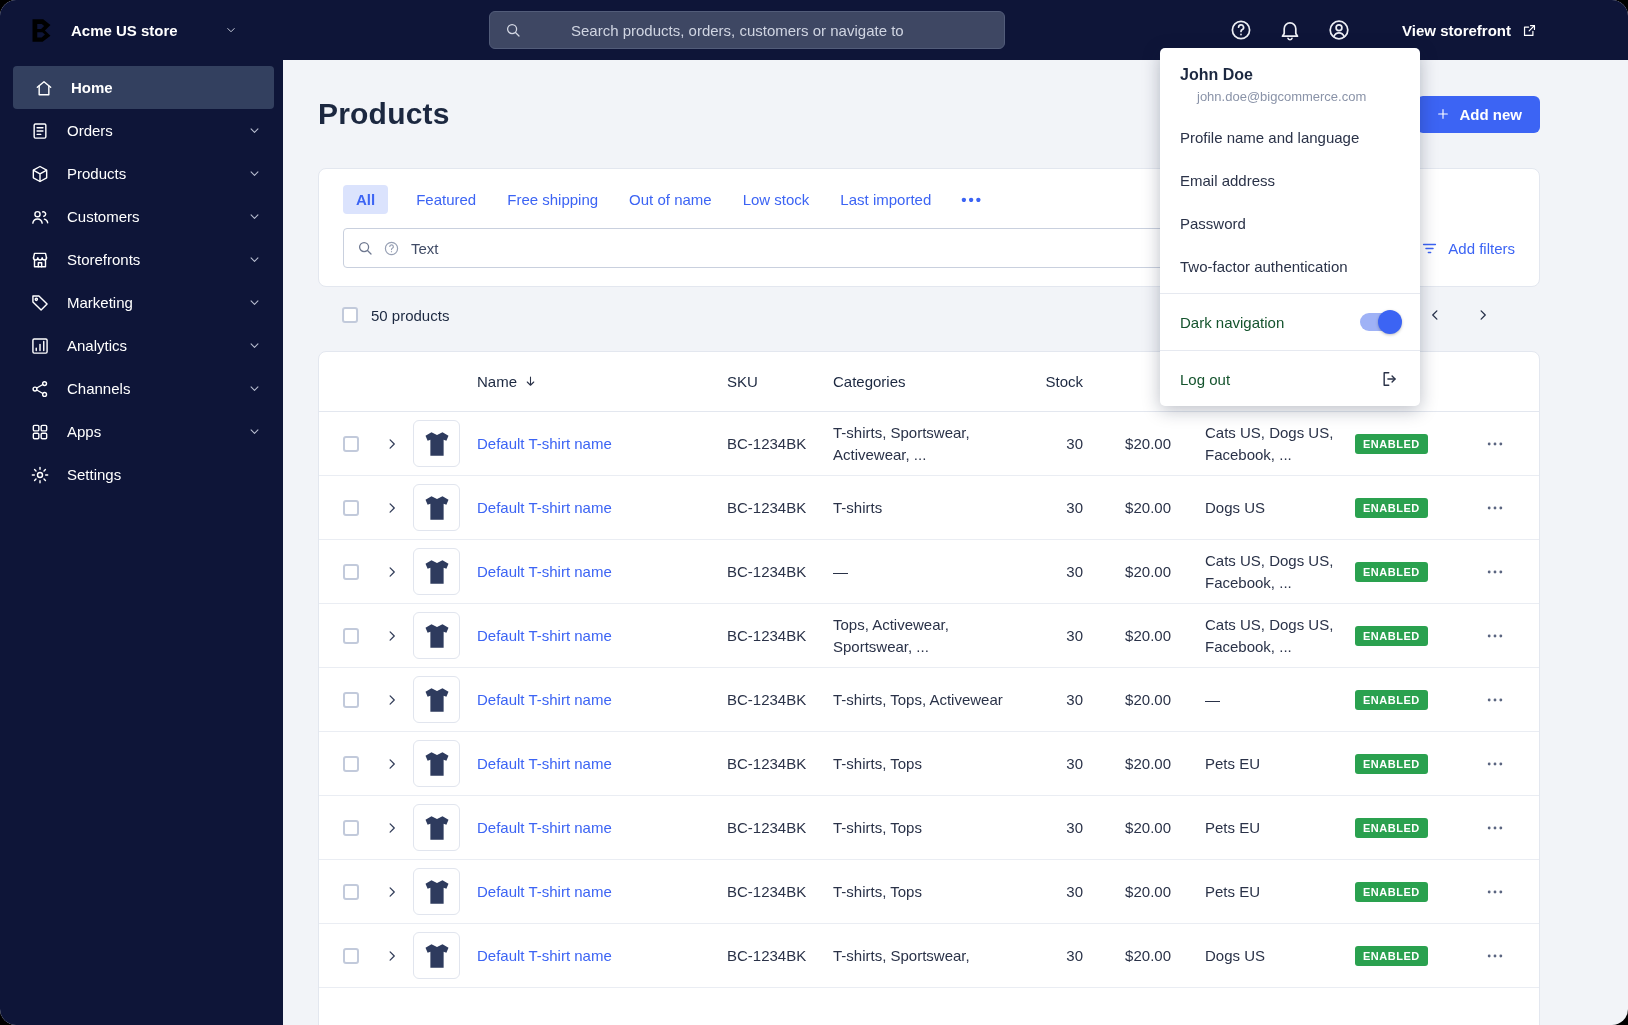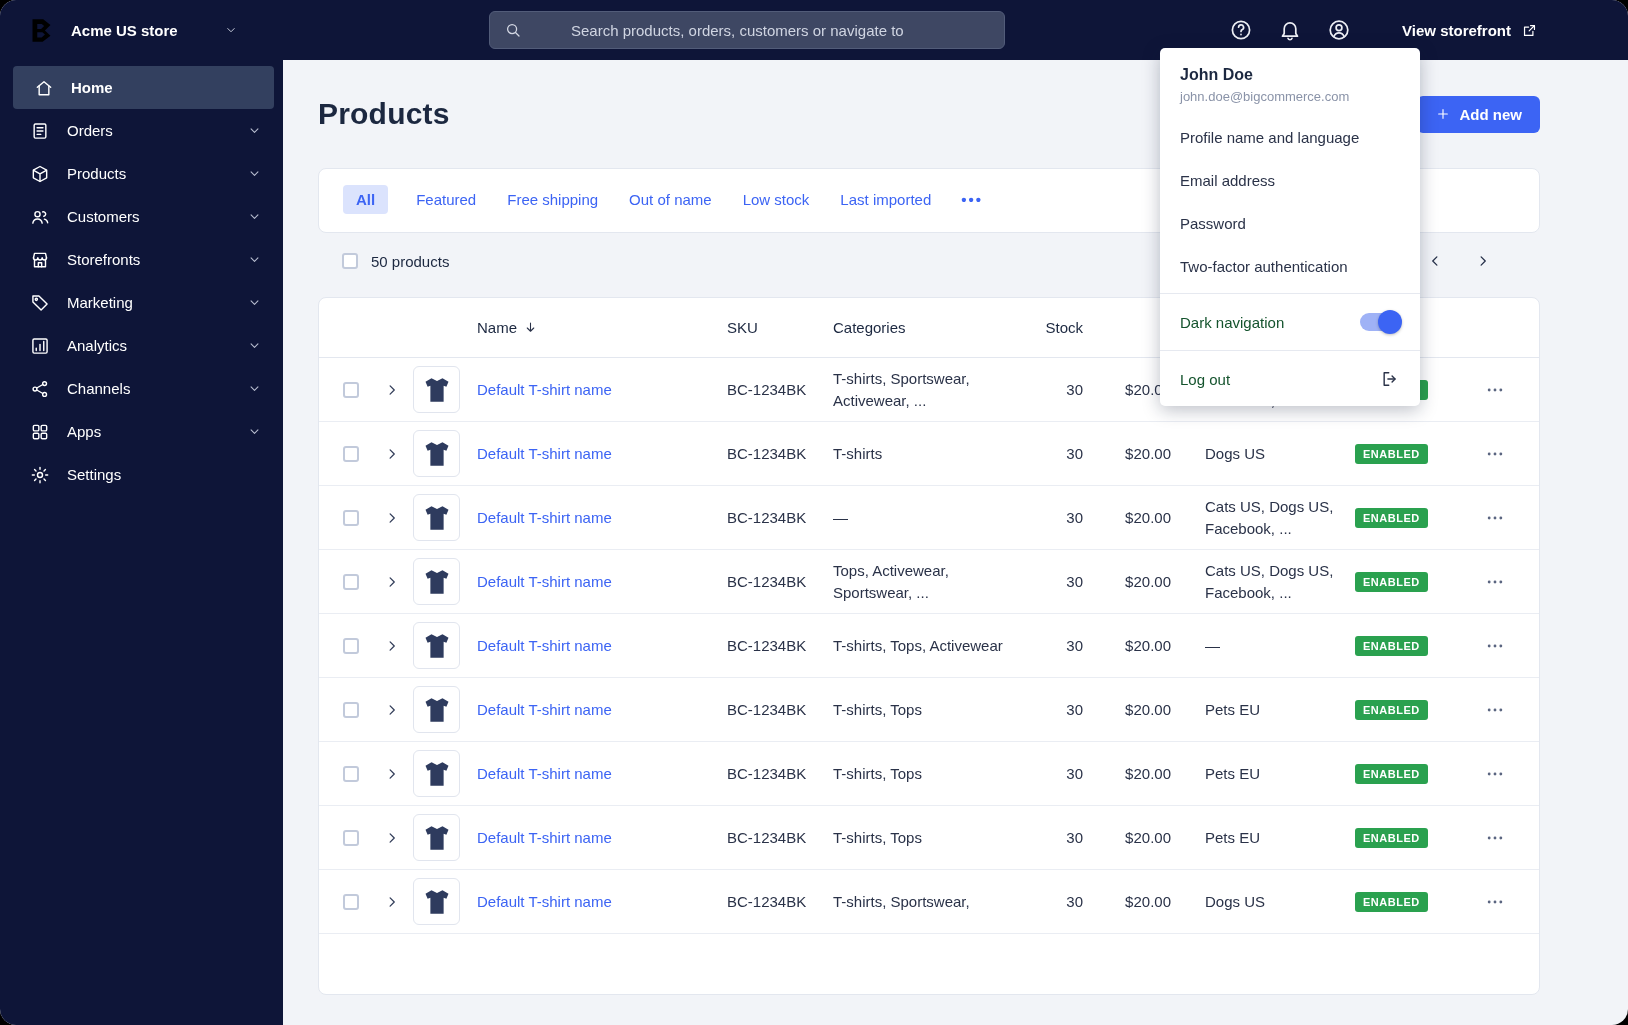--- a/index.html
+++ b/index.html
@@ -86,21 +86,21 @@
   .cell-cat{line-height:1.45;padding-right:14px;}
   .cell-channels{line-height:1.45;padding-right:8px;}
   .badge{display:inline-block;background:var(--badge-green);color:#fff;font-size:11px;font-weight:700;letter-spacing:.5px;padding:4px 8px;border-radius:3px;}
   .cell-actions{justify-self:center;background:none;border:0;color:#5A6580;width:24px;height:24px;padding:0;cursor:pointer;}
   .cell-actions svg{width:20px;height:20px;}
 
   
   .profile-menu{position:absolute;left:1160px;top:48px;width:260px;background:#fff;border-radius:5px;box-shadow:0 4px 18px rgba(15,25,55,.28);z-index:40;padding:2px 0 4px;box-sizing:border-box;}
   .pm-head{padding:16px 20px 12px;}
   .pm-name{font-size:16px;font-weight:700;color:var(--text-dark);}
-  .pm-email{font-size:13px;color:#8A93A8;margin-top:5px;}
+  .pm-email{font-size:13px;color:#8A93A8;margin-top:5px;margin-left:17px;}
   .pm-item{height:43px;display:flex;align-items:center;padding:0 20px;font-size:15px;color:#2A3248;cursor:pointer;}
   .pm-divider{height:1px;background:#E6E9F0;margin:5px 0;}
   .pm-row{height:46px;display:flex;align-items:center;justify-content:space-between;padding:0 20px;font-size:15px;color:#14532d;cursor:pointer;}
   .pm-row svg{width:20px;height:20px;color:#2A3248;}
   .toggle{position:relative;width:40px;height:18px;border-radius:9px;background:#9FB2F6;flex:none;}
   .toggle .knob{position:absolute;top:-3px;left:-2px;width:24px;height:24px;border-radius:50%;background:var(--accent);box-shadow:0 1px 3px rgba(0,0,0,.25);}
   .toggle.on .knob{left:auto;right:-2px;}
 </style>
 </head>
 <body>
@@ -393,20 +393,37 @@
       <section class="card filter-card">
         <div class="tabs">
             <button class="tab active">All</button>
             <button class="tab">Featured</button>
             <button class="tab">Free shipping</button>
             <button class="tab">Out of name</button>
             <button class="tab">Low stock</button>
             <button class="tab">Last imported</button>
             <button class="tabs-more">•••</button>
           </div>
+        <div class="search-row">
+          <div class="search-box">
+            <svg class="si s-icon">
+                <use href="#i-search"></use>
+              </svg>
+            <svg class="si q-icon">
+                <use href="#i-help"></use>
+              </svg>
+            <input placeholder="Text" style="">
+          </div>
+          <button class="add-filters">
+            <svg class="si">
+                <use href="#i-filter"></use>
+              </svg>
+            <span>Add filters</span>
+          </button>
+        </div>
       </section>
 
       <div class="count-row">
         <span class="checkbox"></span>
         <span class="count-label">50 products</span>
         <div class="pager">
           <button class="per-page">
             <span>0</span>
             <svg class="si">
                 <use href="#i-chevron-down"></use>

